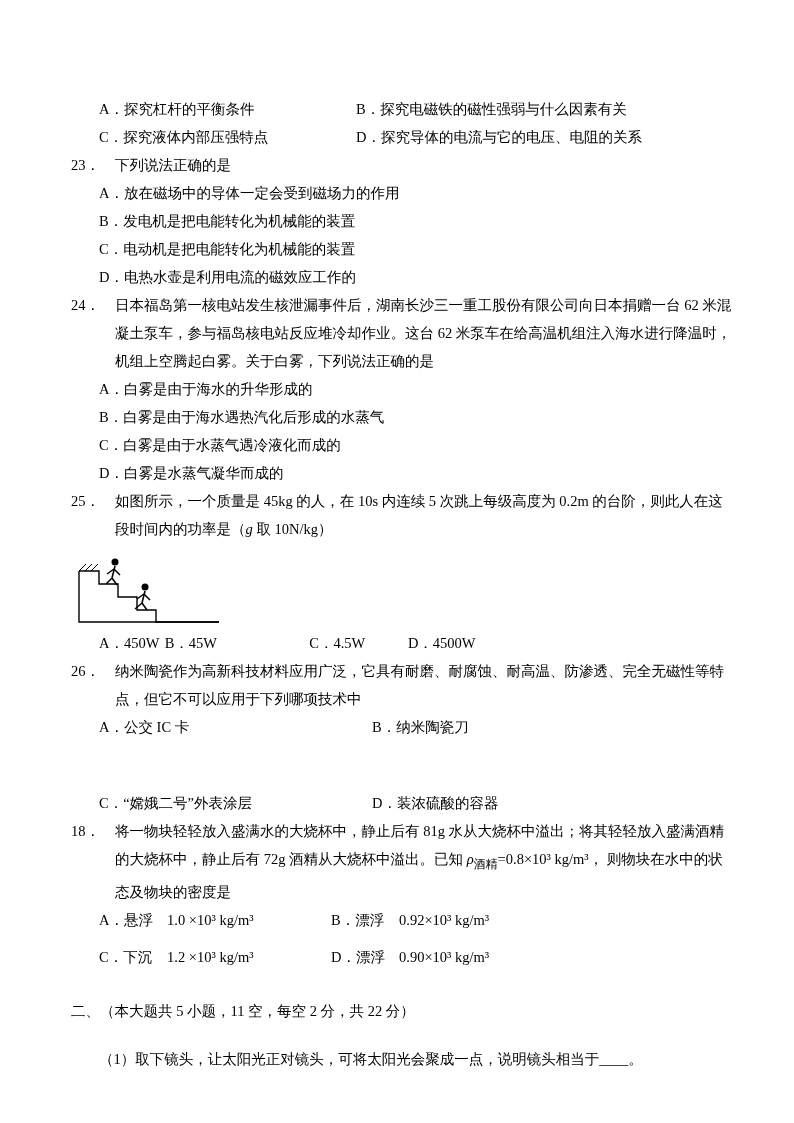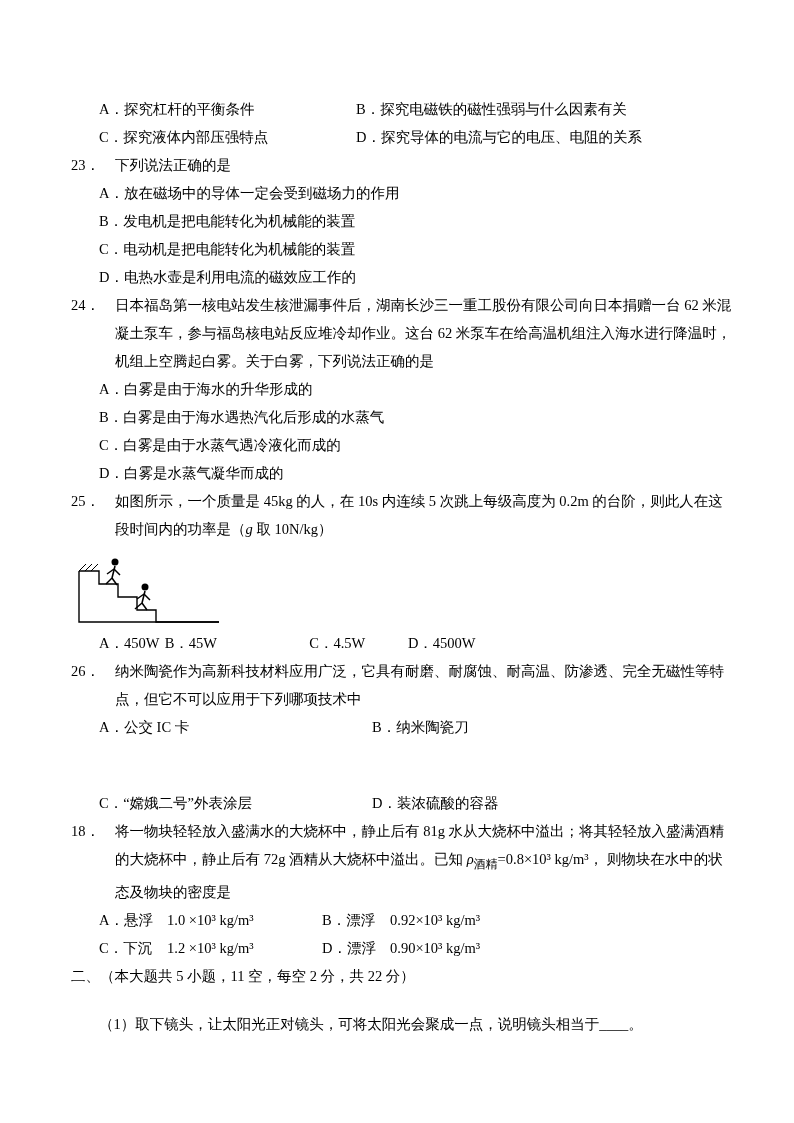--- a/index.html
+++ b/index.html
@@ -16,30 +16,30 @@
     color: #000;
     overflow: hidden;
   }
   .qrow { display: flex; align-items: flex-start; }
   .qnum { flex: 0 0 28px; text-align: right; }
   .qstem { flex: 1; margin-left: 15px; }
   .opts { padding-left: 28px; }
   .grid2 { display: grid; }
   .g257 { grid-template-columns: 257px 1fr; }
   .g225 { grid-template-columns: 225px 1fr; gap: 48px; }
-  .g223 { grid-template-columns: 223px 1fr; }
+  .g223 { grid-template-columns: 223px 1fr; gap: 9px; }
   .inlineopts { padding-left: 28px; }
   .w58  { display: inline-block; width: 62px; }
   .w141 { display: inline-block; width: 141px; }
   .w95  { display: inline-block; width: 95px; }
   .lbl  { display: inline-block; width: 68px; }
   .ital { font-style: italic; }
   .sub  { font-size: 12px; vertical-align: -4px; }
   .figure { margin: 4px 0 2px 2px; height: 80px; }
-  .sec { }
+  .sec { margin-top: 26px; }
   .mt20 { margin-top: 20px; }
   svg line, svg path { stroke: #000; fill: none; }
   svg circle { fill: #000; }
 </style>
 </head>
 <body>
 
 <div class="page">
 
   <div class="opts grid2 g257">

